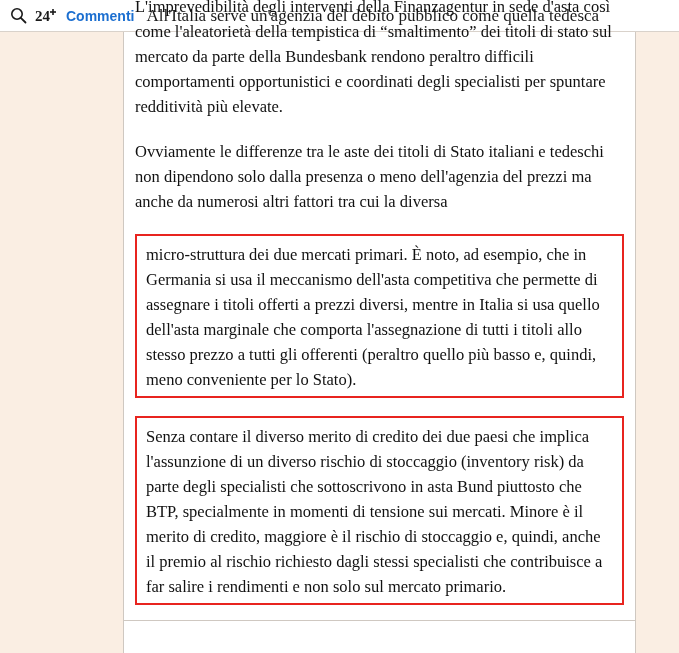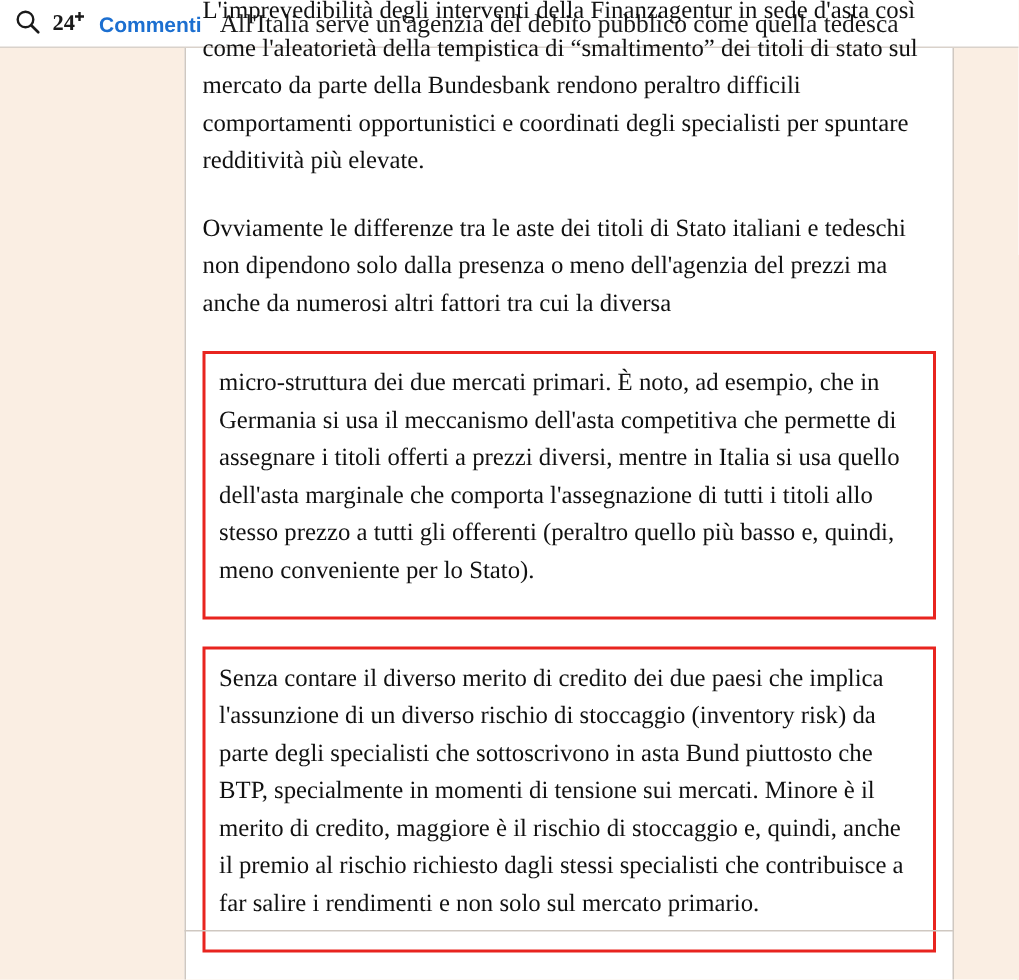--- a/index.html
+++ b/index.html
@@ -26,21 +26,21 @@
     display: flex;
     align-items: center;
     box-sizing: border-box;
     padding-left: 4px;
     overflow: hidden;
   }
   .topbar-icon {
     width: 28px;
     height: 20px;
     display: flex;
-    align-items: flex-start;
+    align-items: center;
     justify-content: center;
     flex: 0 0 auto;
   }
   .topbar-icon svg { display: block; }
   .section-label {
     font-family: "Liberation Sans", sans-serif;
     font-size: 14px;
     font-weight: bold;
     color: #1c6fd0;
     margin-left: 6px;
@@ -94,21 +94,21 @@
     color: #111111;
     margin: 0 0 20px 0;
     text-align: left;
   }
   p.first {
     margin-top: 0;
     
   }
   .highlight {
     border: 2px solid #e8241f;
-    padding: 6px 9px 19px 9px;
+    padding: 6px 9px 4px 9px;
     margin: 0 0 8px 0;
     box-sizing: border-box;
   }
   .highlight p.para {
     margin: 0;
   }
   .spacer-gap { height: 10px; }
 
   
   .bottom-rule {

